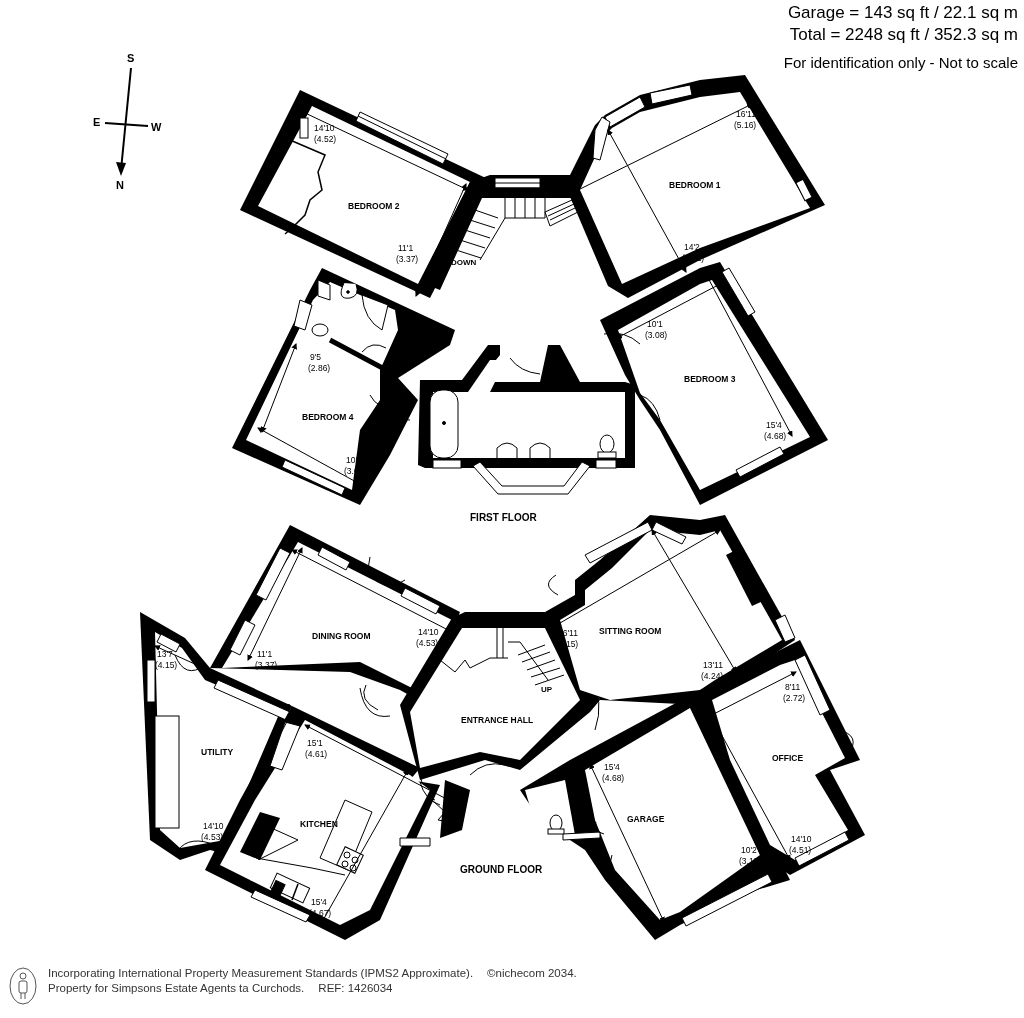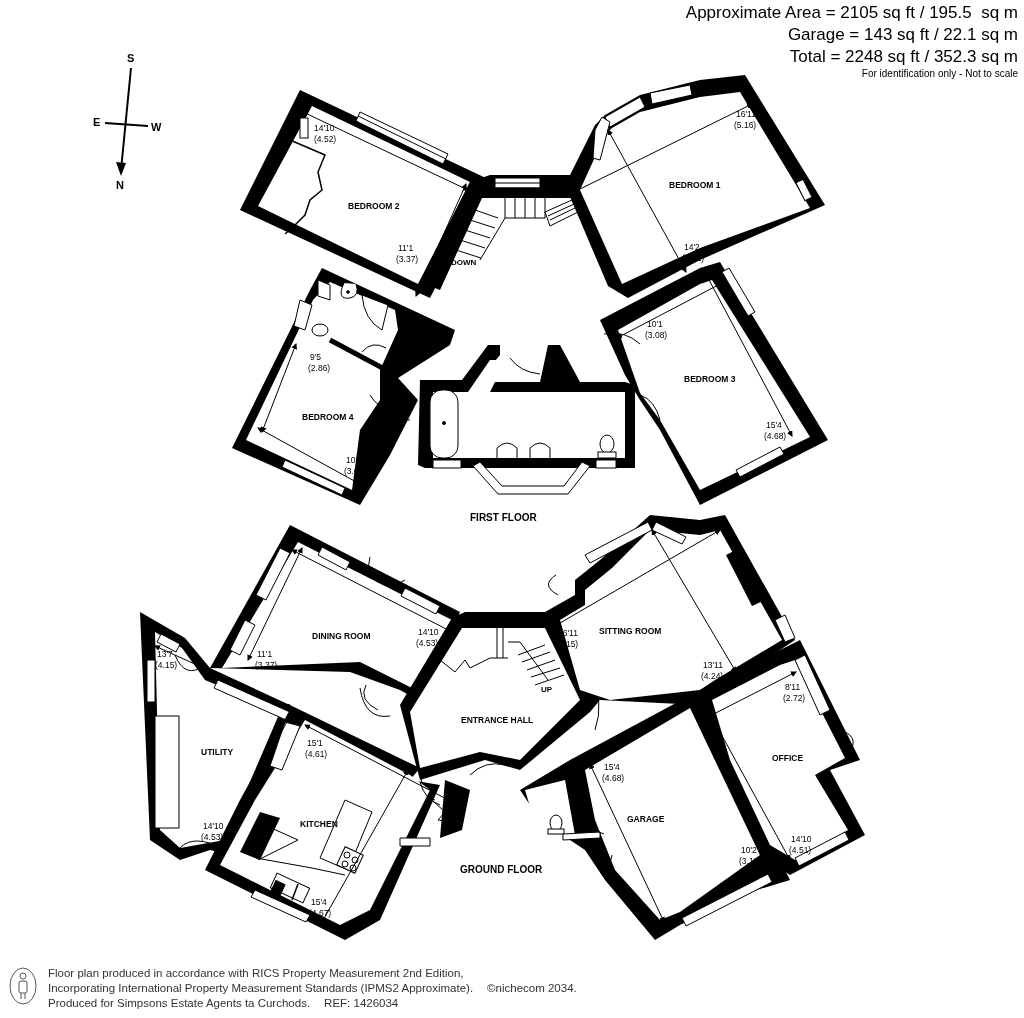--- a/index.html
+++ b/index.html
@@ -1,34 +1,33 @@
 <!DOCTYPE html>
 <html><head>
 <meta charset="utf-8">
 <style>
   html, body { margin:0; padding:0; background:#ffffff; }
   body { width:1024px; height:1018px; position:relative; overflow:hidden; font-family:"Liberation Sans", sans-serif; color:#000; }
   .area-block { position:absolute; right:6px; top:2px; text-align:right; }
   .area-line { font-size:17px; line-height:22px; white-space:pre; }
-  .area-note { font-size:10px; margin-top:0; }
+  .area-note { font-size:15px; margin-top:8px; }
   svg.plan { position:absolute; left:0; top:0; }
   .room-label { font-family:"Liberation Sans", sans-serif; font-size:8.5px; font-weight:bold; }
   .dim { font-family:"Liberation Sans", sans-serif; font-size:8.5px; }
   .floor-label { font-family:"Liberation Sans", sans-serif; font-size:10px; font-weight:bold; }
   .compass-letter { font-family:"Liberation Sans", sans-serif; font-size:11px; font-weight:bold; }
   .footer { position:absolute; left:8px; top:966px; display:flex; align-items:flex-start; }
   .footer-icon { width:30px; height:40px; margin-right:10px; }
   .footer-text { font-size:11.5px; line-height:15px; color:#333; }
   .footer-text span.gap { display:inline-block; width:14px; }
 </style>
 </head>
 <body>
 
 <div class="area-block">
-  <div class="area-line">Approximate Area = 2105 sq ft / 195.5  sq m</div>
   <div class="area-line">Garage = 143 sq ft / 22.1 sq m</div>
   <div class="area-line">Total = 2248 sq ft / 352.3 sq m</div>
   <div class="area-note">For identification only - Not to scale</div>
 </div>
 
 <svg class="plan" width="1024" height="960" viewBox="0 0 1024 960">
   <defs>
     <marker id="arr" markerWidth="6" markerHeight="6" refX="5" refY="3" orient="auto-start-reverse">
       <path d="M0,0 L6,3 L0,6 z" fill="#000"></path>
     </marker>
@@ -334,17 +333,16 @@
 
 <div class="footer">
   <svg class="footer-icon" viewBox="0 0 30 40">
     <ellipse cx="15" cy="20" rx="13" ry="18" fill="none" stroke="#555" stroke-width="1"></ellipse>
     <circle cx="15" cy="10" r="3" fill="none" stroke="#555" stroke-width="1"></circle>
     <rect x="11" y="15" width="8" height="12" rx="2" fill="none" stroke="#555" stroke-width="1"></rect>
     <line x1="13" y1="27" x2="13" y2="33" stroke="#555" stroke-width="1"></line>
     <line x1="17" y1="27" x2="17" y2="33" stroke="#555" stroke-width="1"></line>
   </svg>
   <div class="footer-text">
-    <div>Floor plan produced in accordance with RICS Property Measurement 2nd Edition,</div>
     <div><span>Incorporating International Property Measurement Standards (IPMS2 Approximate).</span><span class="gap"></span><span>©nichecom 2034.</span></div>
-    <div><span>Produced for Simpsons Estate Agents ta Curchods.</span><span class="gap"></span><span>REF: 1426034</span></div>
+    <div><span>Property for Simpsons Estate Agents ta Curchods.</span><span class="gap"></span><span>REF: 1426034</span></div>
   </div>
 </div>
 
 </body></html>

